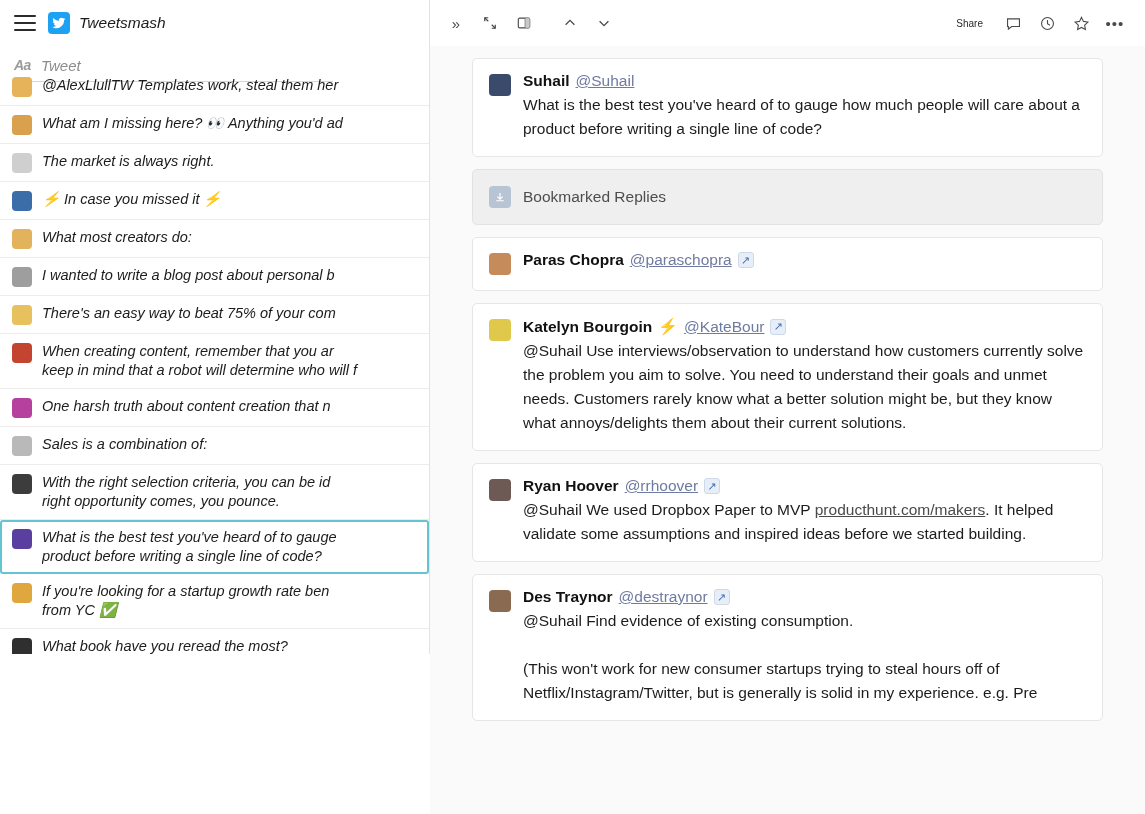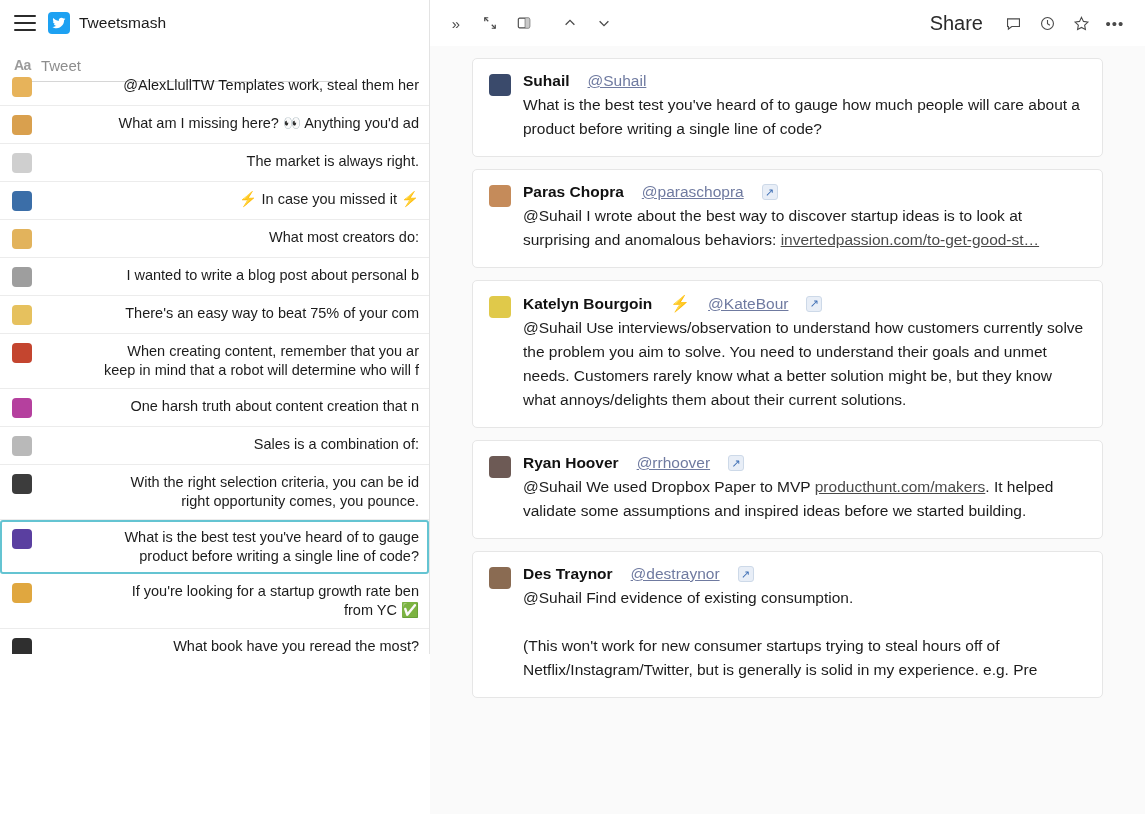--- a/index.html
+++ b/index.html
@@ -14,20 +14,21 @@
   #app { position: relative; width: 1145px; height: 814px; display: flex; }
 
   
   .left-panel {
     width: 430px;
     height: 654px;
     background: #ffffff;
     border-right: 1px solid #e3e3e3;
     position: relative;
     overflow: hidden;
+    font-style: italic;
   }
   .lp-header {
     height: 46px;
     display: flex;
     align-items: center;
     padding: 0 14px;
     gap: 12px;
   }
   .hamburger {
     width: 22px; height: 16px;
@@ -64,21 +65,20 @@
     overflow: hidden;
   }
   .tweet-row {
     display: flex;
     align-items: flex-start;
     gap: 10px;
     padding: 8px 10px 8px 12px;
     border-bottom: 1px solid #ececec;
     min-height: 34px;
     position: relative;
-    text-align: right;
   }
   .tweet-row.partial-top { padding-top: 0; min-height: 14px; overflow: hidden; }
   .tweet-row.selected {
     border: 2px solid #64c4d2;
     border-radius: 3px;
     padding: 6px 8px 6px 10px;
   }
   .avatar {
     width: 20px; height: 20px;
     border-radius: 4px;
@@ -117,21 +117,21 @@
   .tb-btn {
     width: 28px; height: 26px;
     display: flex; align-items: center; justify-content: center;
     color: #4a4a4a;
     border-radius: 4px;
     cursor: pointer;
     font-size: 15px;
   }
   .tb-spacer { flex: 1; }
   .tb-share {
-    font-size: 20px; color: #2a2a2a; padding: 0 10px; cursor: pointer;
+    font-size: 10px; color: #2a2a2a; padding: 0 10px; cursor: pointer;
   }
   .tb-gap { width: 6px; }
 
   .thread {
     position: absolute;
     top: 46px; left: 0; right: 0; bottom: 0;
     overflow: hidden;
     padding: 12px 42px 0 42px;
   }
   .card {
@@ -143,21 +143,21 @@
     display: flex;
     gap: 12px;
   }
   .card .avatar-lg {
     width: 22px; height: 22px; border-radius: 4px; flex: 0 0 22px;
     margin-top: 2px;
     background: #c6c6c6;
   }
   .card-body { flex: 1; min-width: 0; }
   .name-line {
-    display: flex; align-items: center; gap: 18px; flex-wrap: wrap;
+    display: flex; align-items: center; gap: 6px; flex-wrap: wrap;
     margin-bottom: 3px;
   }
   .author-name { font-weight: bold; font-size: 15.5px; color: #111; }
   .handle { font-size: 15.5px; color: #6f7aa0; text-decoration: underline; }
   .ext-icon {
     display: inline-flex; align-items: center; justify-content: center;
     width: 16px; height: 16px; border-radius: 3px;
     background: #e8eef7; color: #3f6fb5; font-size: 11px;
     border: 1px solid #cdd9e8;
   }
@@ -348,30 +348,37 @@
         <span class="avatar-lg" style="background:#3a4a6b;"></span>
         <div class="card-body">
           <div class="name-line">
             <span class="author-name">Suhail</span>
             <span class="handle">@Suhail</span>
           </div>
           <div class="body-text">What is the best test you've heard of to gauge how much people will care about a product before writing a single line of code?</div>
         </div>
       </div>
 
+      <div class="bookmark-bar">
+        <span class="dl-icon">
+          <svg width="12" height="12" viewBox="0 0 16 16" fill="none" stroke="#ffffff" stroke-width="1.6">
+            <path d="M8 2.5v8M4.5 7.5L8 11l3.5-3.5M3 13h10"></path>
+          </svg>
+        </span>
+        <span class="bookmark-label">Bookmarked Replies</span>
+      </div>
 
       <div class="card">
         <span class="avatar-lg" style="background:#c58b5a;"></span>
         <div class="card-body">
           <div class="name-line">
             <span class="author-name">Paras Chopra</span>
             <span class="handle">@paraschopra</span>
             <span class="ext-icon">↗</span>
           </div>
-          <div class="body-text"><span>@Suhail I wrote about the best way to discover startup ideas is to look at surprising and anomalous behaviors: </span><span class="inline-link">invertedpassion.com/to-get-good-st…</span><span></span></div>
         </div>
       </div>
 
       <div class="card">
         <span class="avatar-lg" style="background:#e0c94a;"></span>
         <div class="card-body">
           <div class="name-line">
             <span class="author-name">Katelyn Bourgoin</span>
             <span class="lightning">⚡</span>
             <span class="handle">@KateBour</span>

